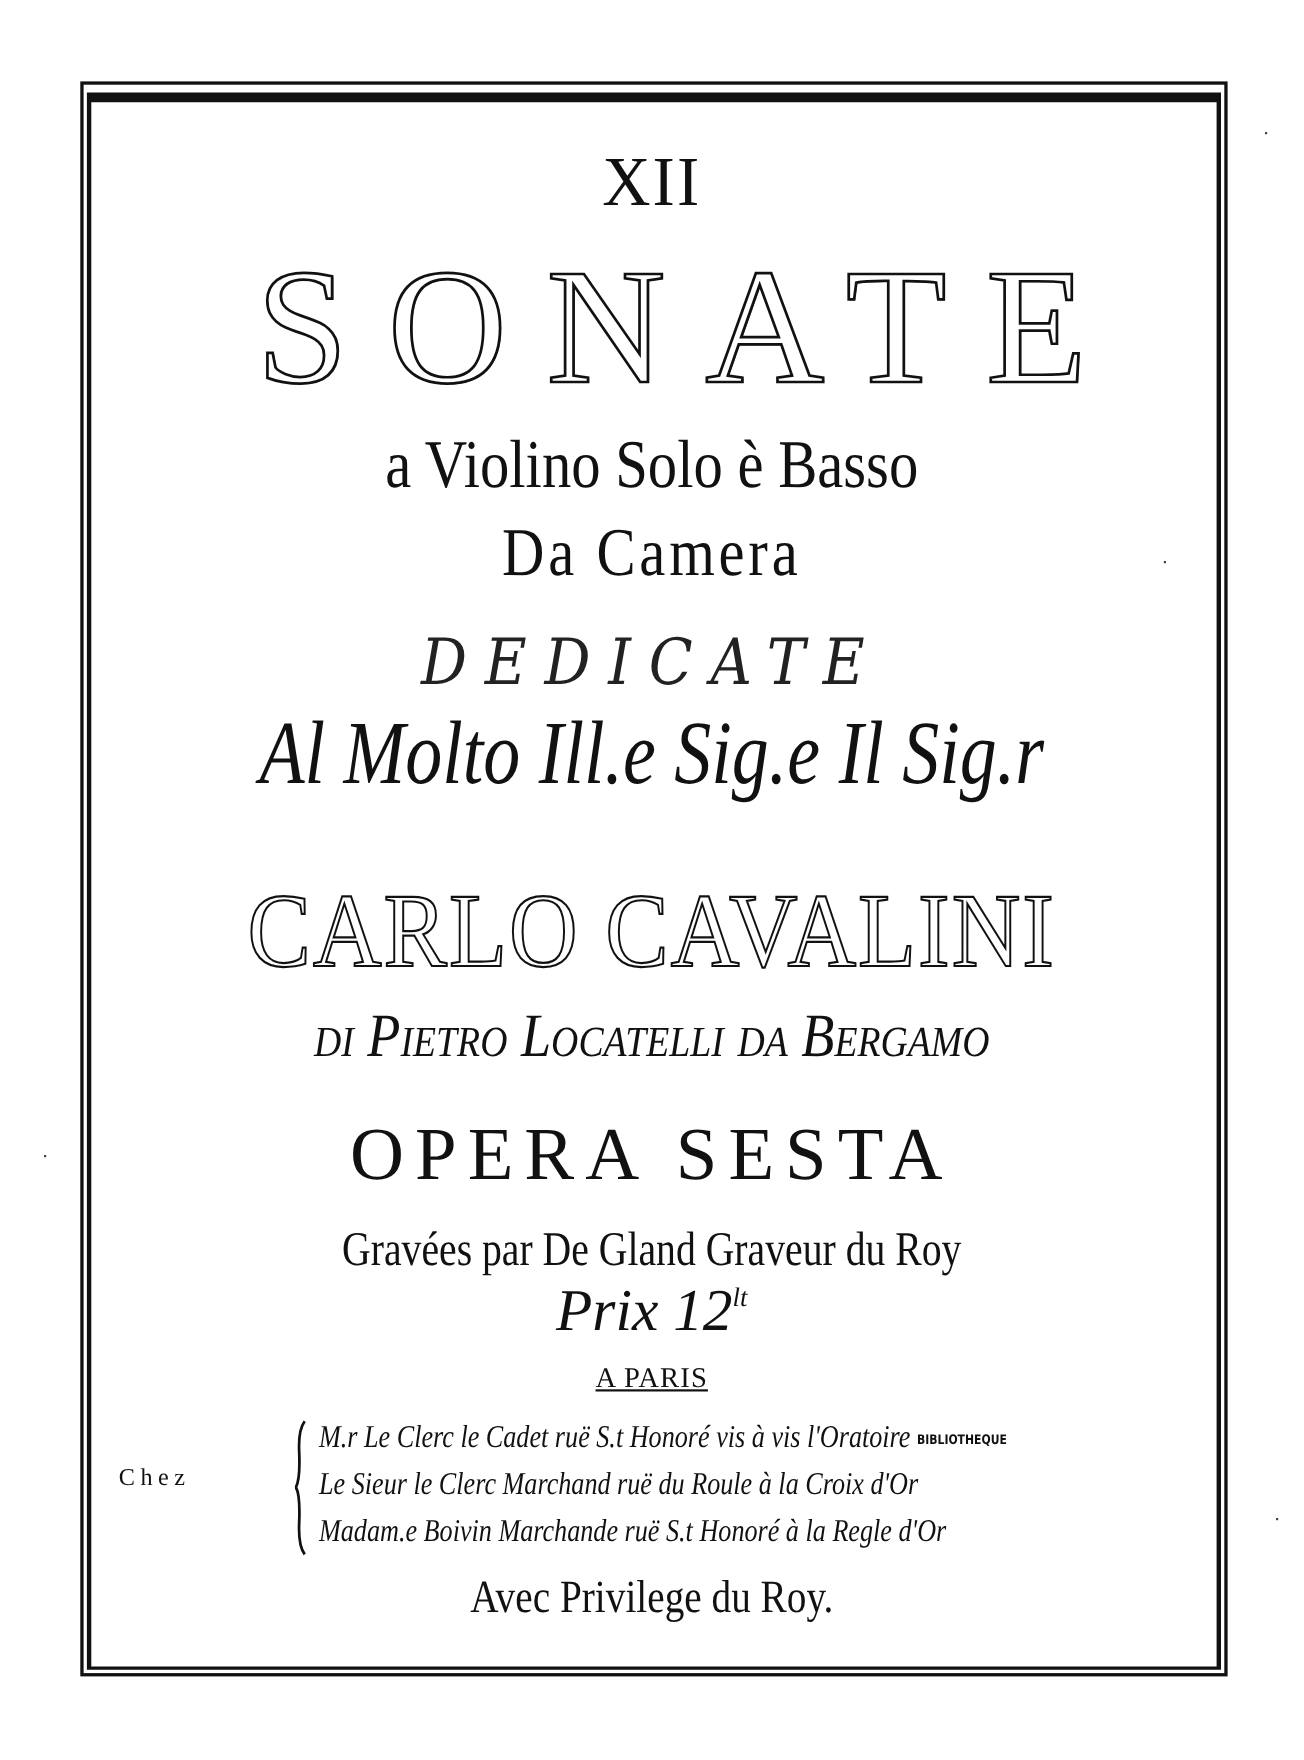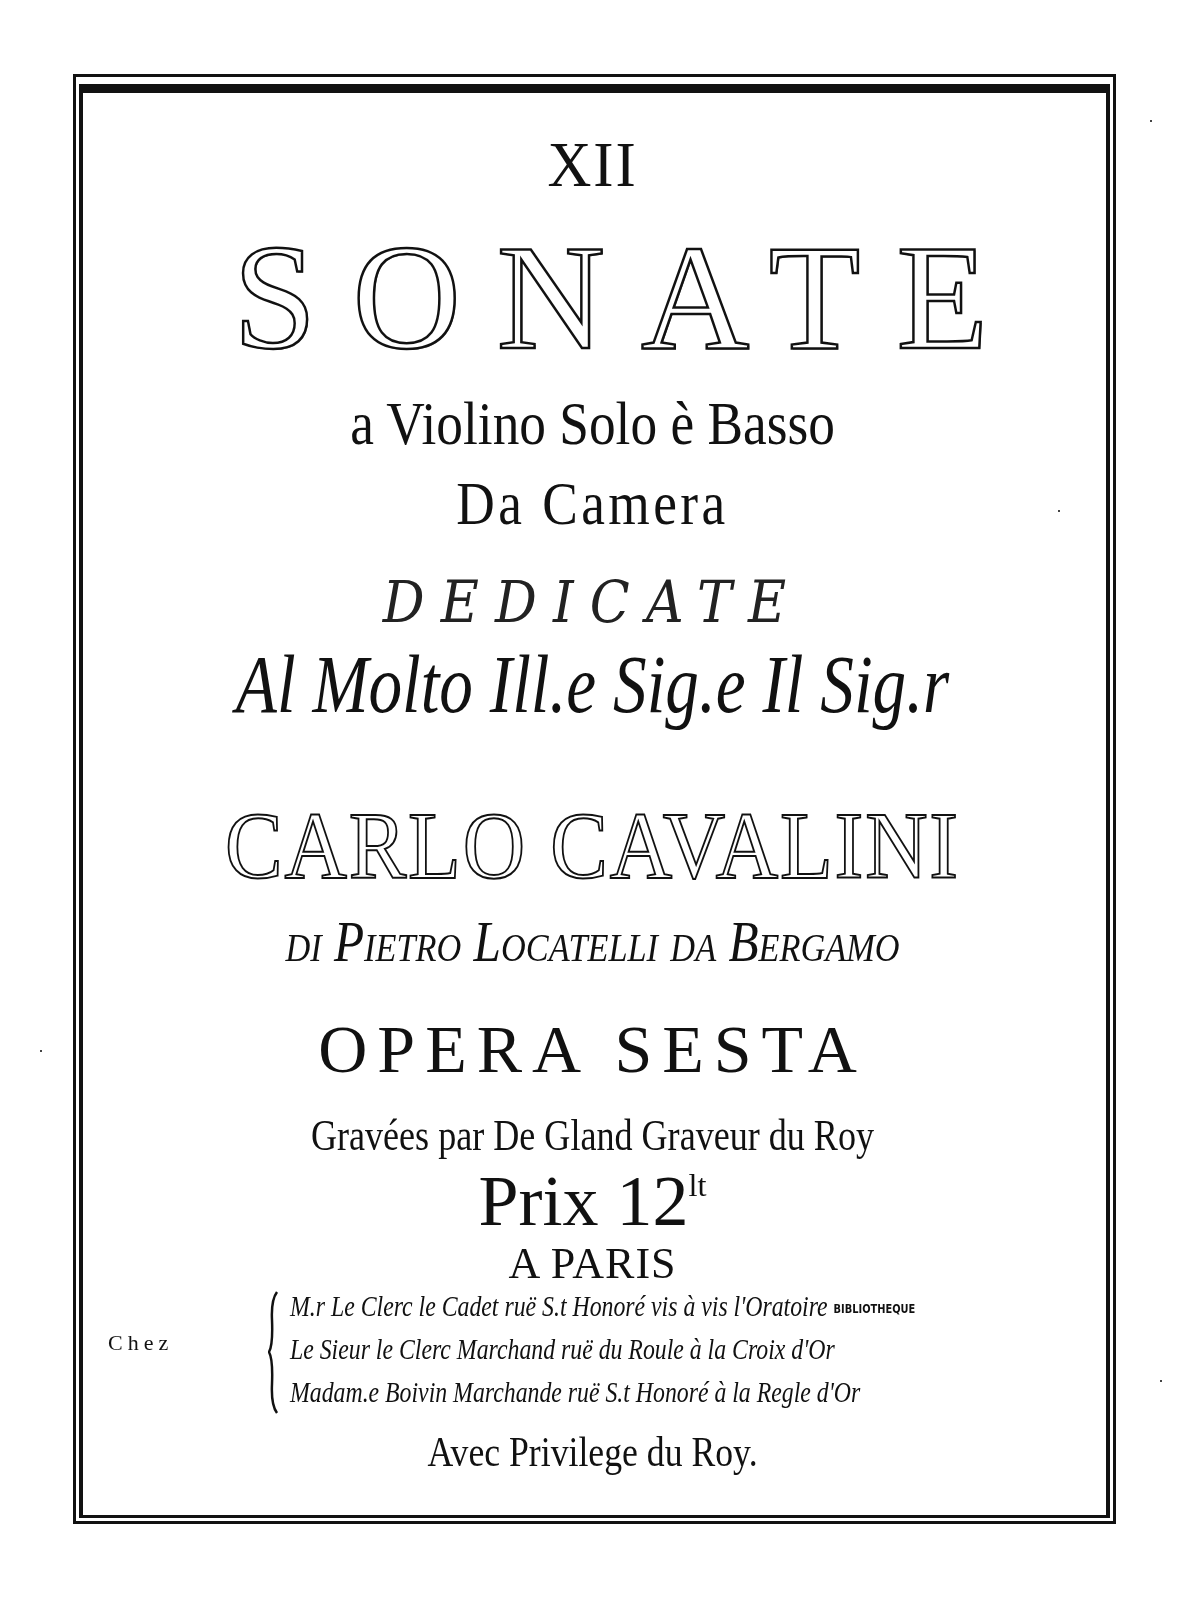--- a/index.html
+++ b/index.html
@@ -11,22 +11,22 @@
   .sonate { top: 222px; font-size: 150px; letter-spacing: 36px; line-height: 1; padding-left: 36px; color: #fff;
     -webkit-text-stroke: 2.5px #111; text-shadow: 1px 1px 0 #555; }
   .violino { top: 388px; font-size: 62px; transform: scaleX(0.86); transform-origin: center; }
   .camera { top: 468px; font-size: 62px; transform: scaleX(0.86); letter-spacing: 4px; }
   .dedicate { top: 568px; font-size: 58px; font-style: italic; letter-spacing: 18px; font-family: "DejaVu Serif", serif; font-weight: 100; transform: scaleX(0.9); color: #222; }
   .molto { top: 638px; font-size: 82px; font-style: italic; transform: scaleX(0.82); font-family: "Liberation Serif", serif; }
   .carlo { top: 790px; font-size: 96px; letter-spacing: 2px; color: #fff; -webkit-text-stroke: 2px #111; transform: scaleX(0.9); }
   .pietro { top: 910px; font-size: 56px; font-style: italic; font-variant: small-caps; transform: scaleX(0.88); }
   .opera { top: 1010px; font-size: 68px; letter-spacing: 10px; }
   .gravees { top: 1110px; font-size: 44px; transform: scaleX(0.82); }
-  .prix { top: 1160px; font-size: 72px; }
-  .paris { top: 1238px; font-size: 44px; letter-spacing: 1px; }
+  .prix { top: 1160px; font-size: 54px; font-style: italic; }
+  .paris { top: 1238px; font-size: 26px; letter-spacing: 1px; text-decoration: underline; }
   .chez { position: absolute; left: 108px; top: 1330px; font-size: 22px; letter-spacing: 5px; }
   .brace { position: absolute; left: 268px; top: 1290px; width: 12px; height: 125px; }
   .addr { position: absolute; left: 290px; font-size: 29px; font-style: italic; white-space: nowrap; transform: scaleX(0.82); transform-origin: left center; }
   .addr1 { top: 1290px; }
   .addr2 { top: 1333px; }
   .addr3 { top: 1376px; }
   .stamp { font-style: normal; font-weight: bold; font-size: 12px; font-family: "DejaVu Sans", sans-serif; vertical-align: middle; letter-spacing: 0; }
   .privilege { top: 1428px; font-size: 42px; transform: scaleX(0.85); }
   sup { font-size: 0.45em; vertical-align: 0.9em; }
   .speck { position: absolute; width: 2px; height: 2px; background: #444; }

